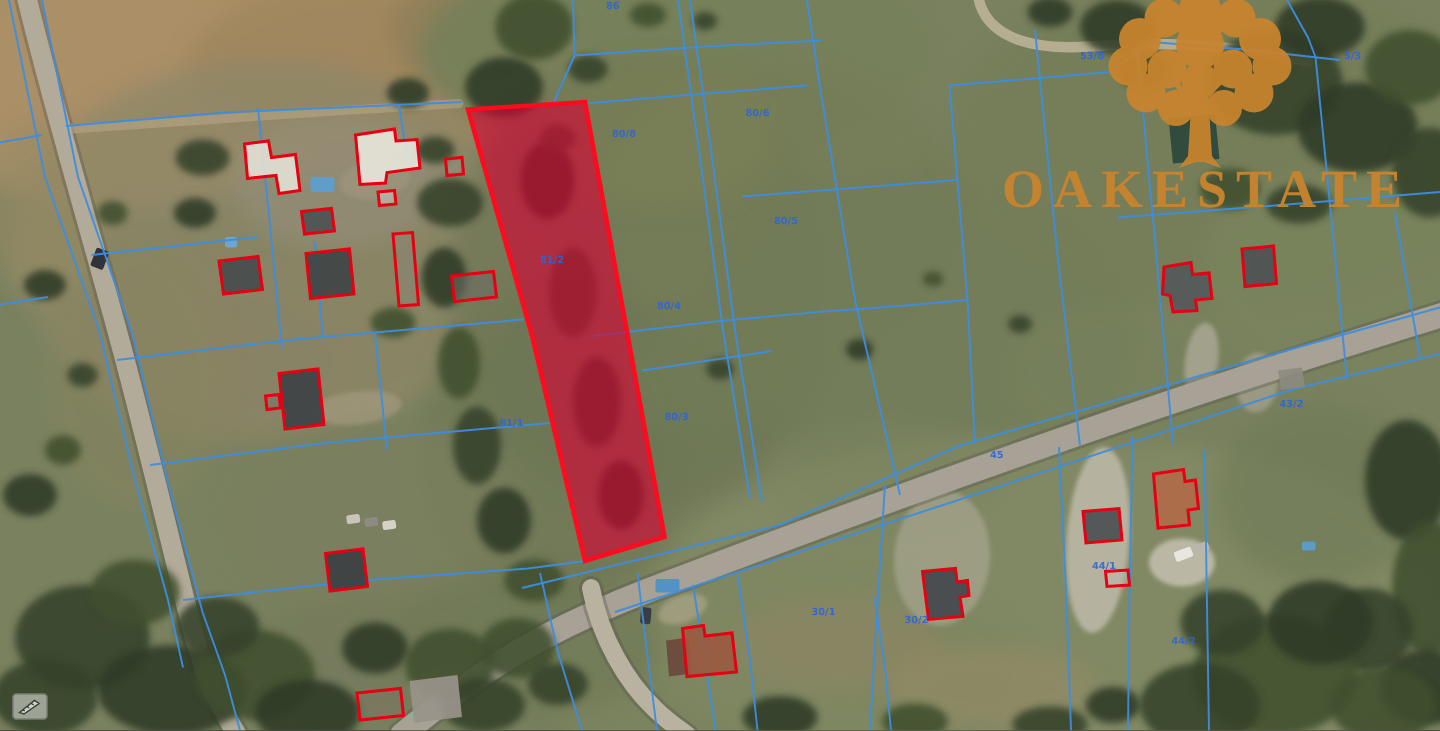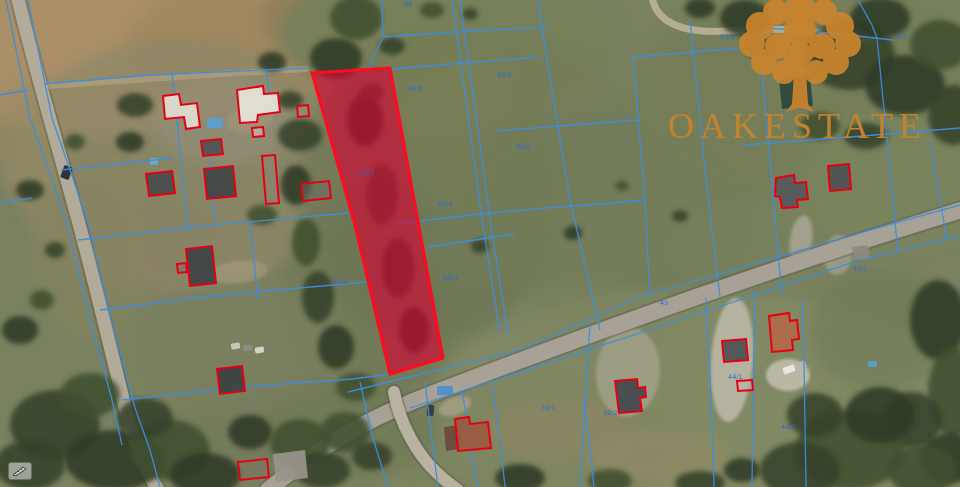--- a/index.html
+++ b/index.html
@@ -1,17 +1,17 @@
 <!DOCTYPE html>
 <html><head>
 <meta charset="utf-8">
 <style>
   html,body{margin:0;padding:0;background:#222;}
   .stage{position:relative;width:960px;height:487px;overflow:hidden;background:#79815f;
-         font-family:"DejaVu Sans",sans-serif;}
+         font-family:"DejaVu Sans",sans-serif;font-weight:bold;}
   .stage svg.mapsvg{position:absolute;left:0;top:0;}
   .logo{position:absolute;right:0;top:0;width:330px;height:165px;pointer-events:none;}
   .logo text{font-family:"Liberation Serif","DejaVu Serif",serif;font-size:36px;
              letter-spacing:6px;fill:#c8842e;opacity:.96;}
   .measure-btn{position:absolute;left:8px;top:462px;width:24px;height:18px;
                background:rgba(238,238,234,.55);border:1px solid #6b6f66;border-radius:3px;
                display:flex;align-items:center;justify-content:center;box-sizing:border-box;}
 </style>
 </head>
 <body>

